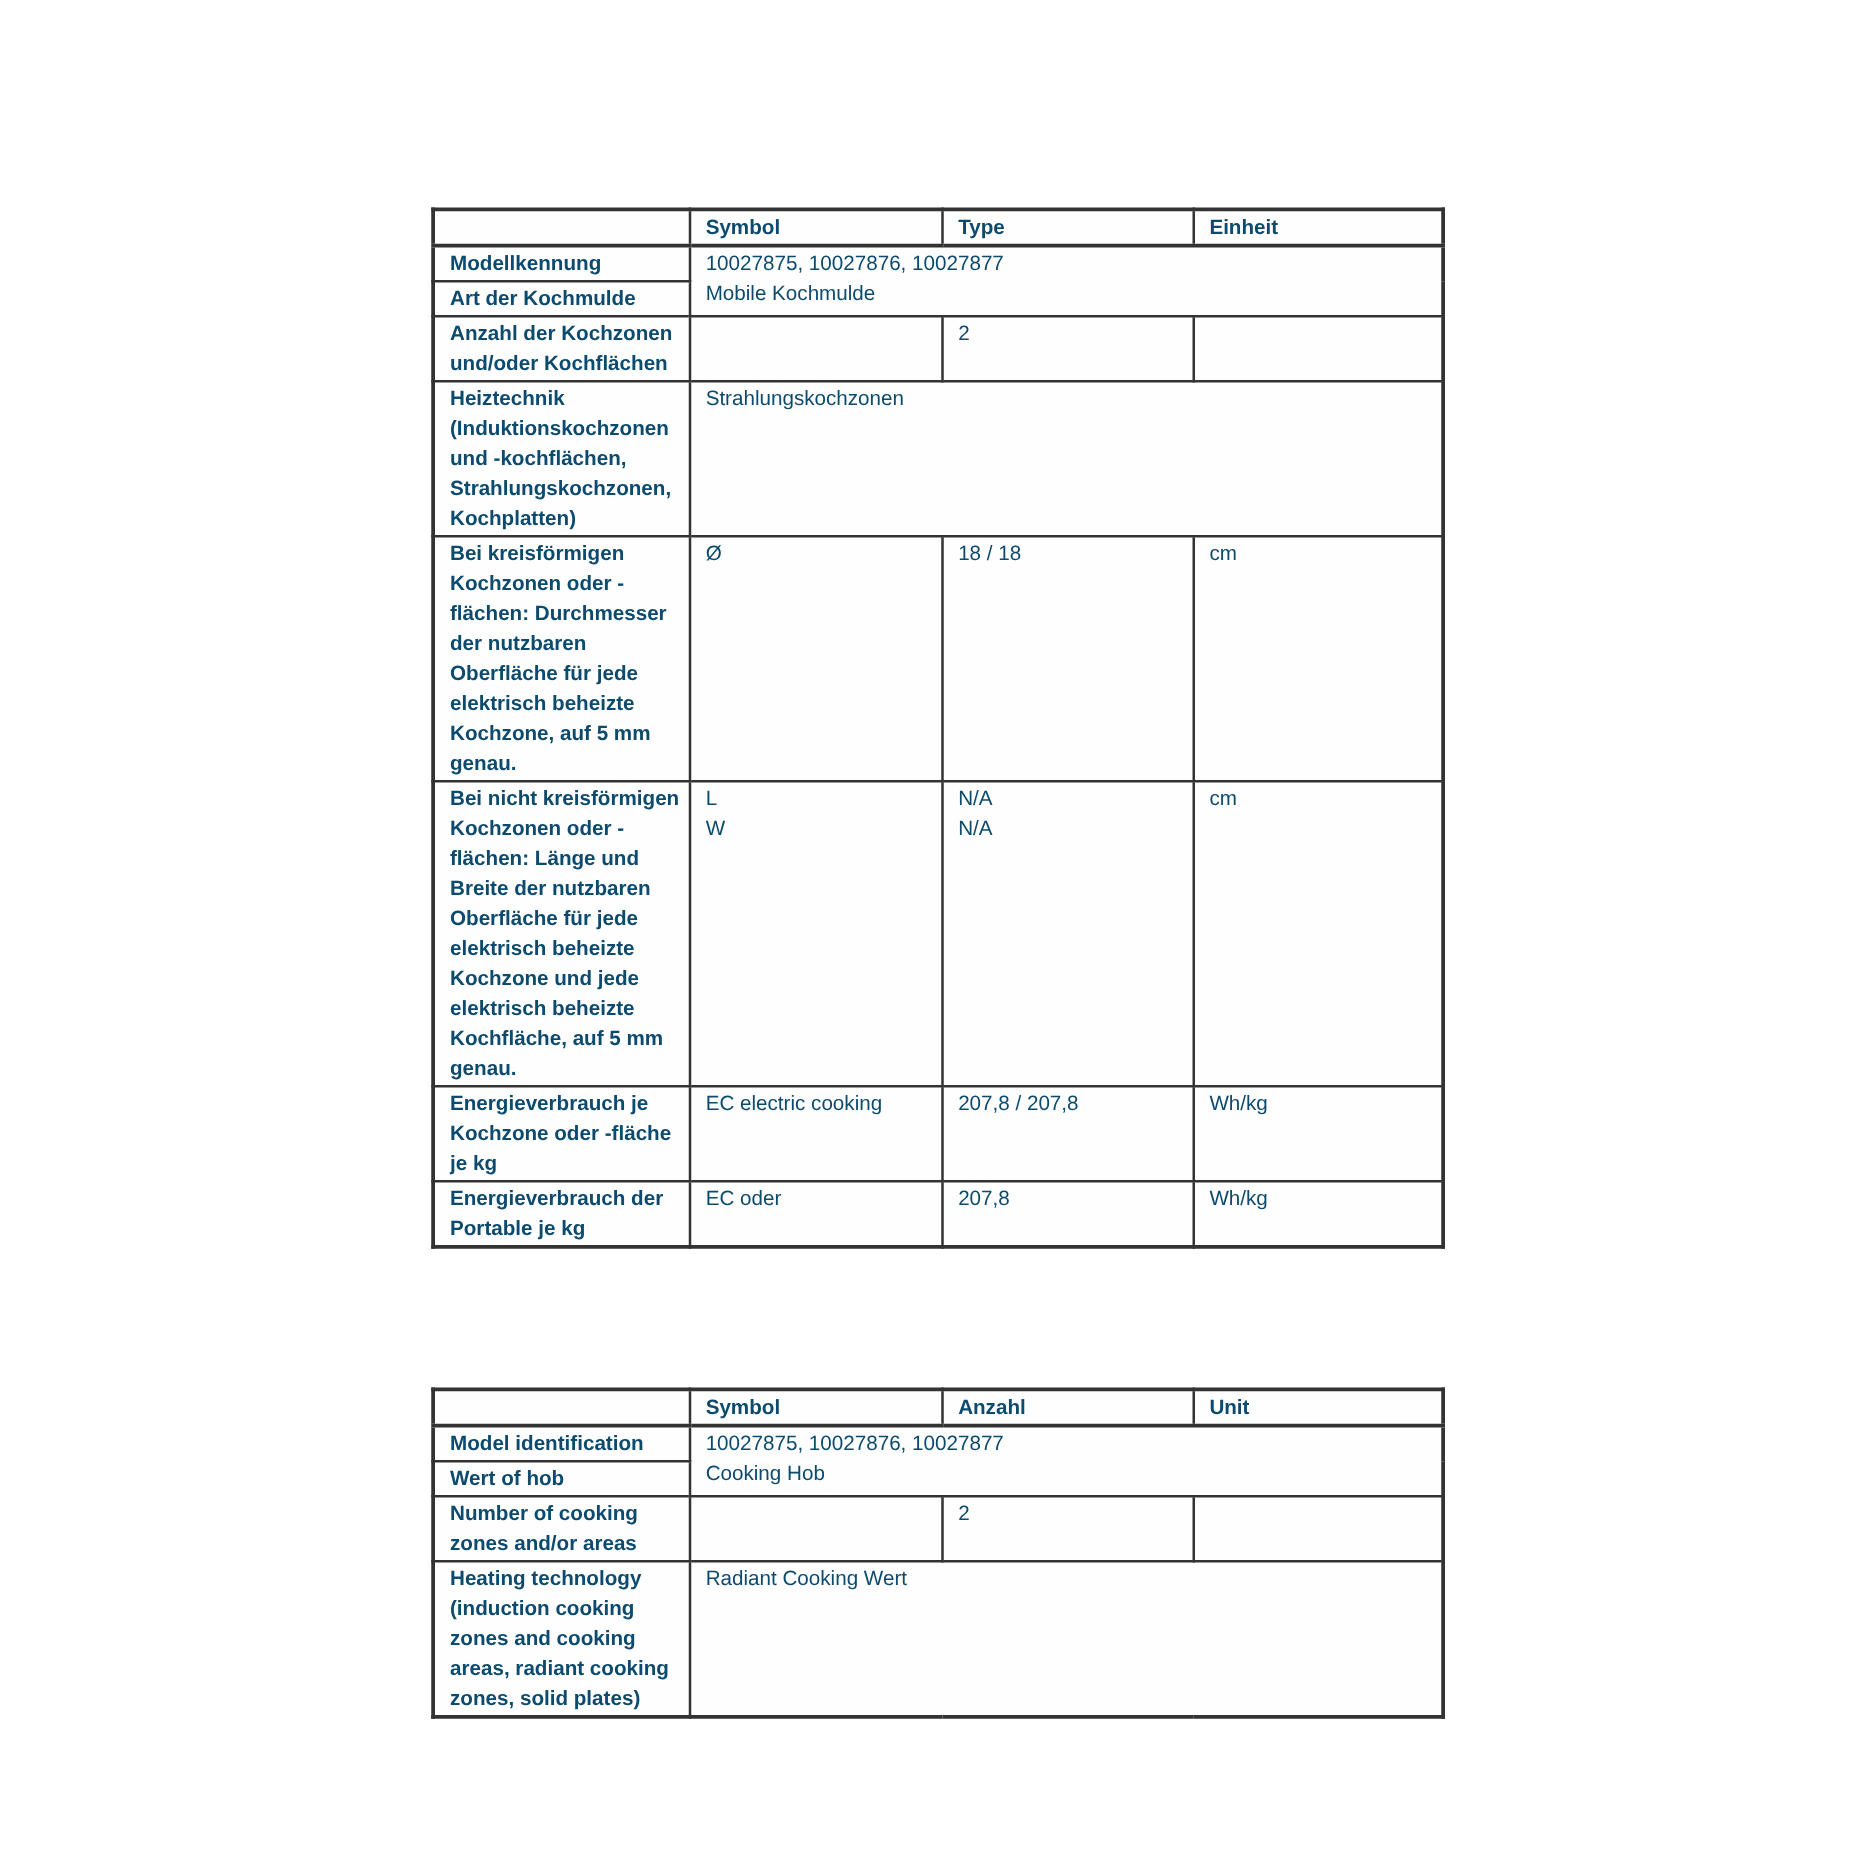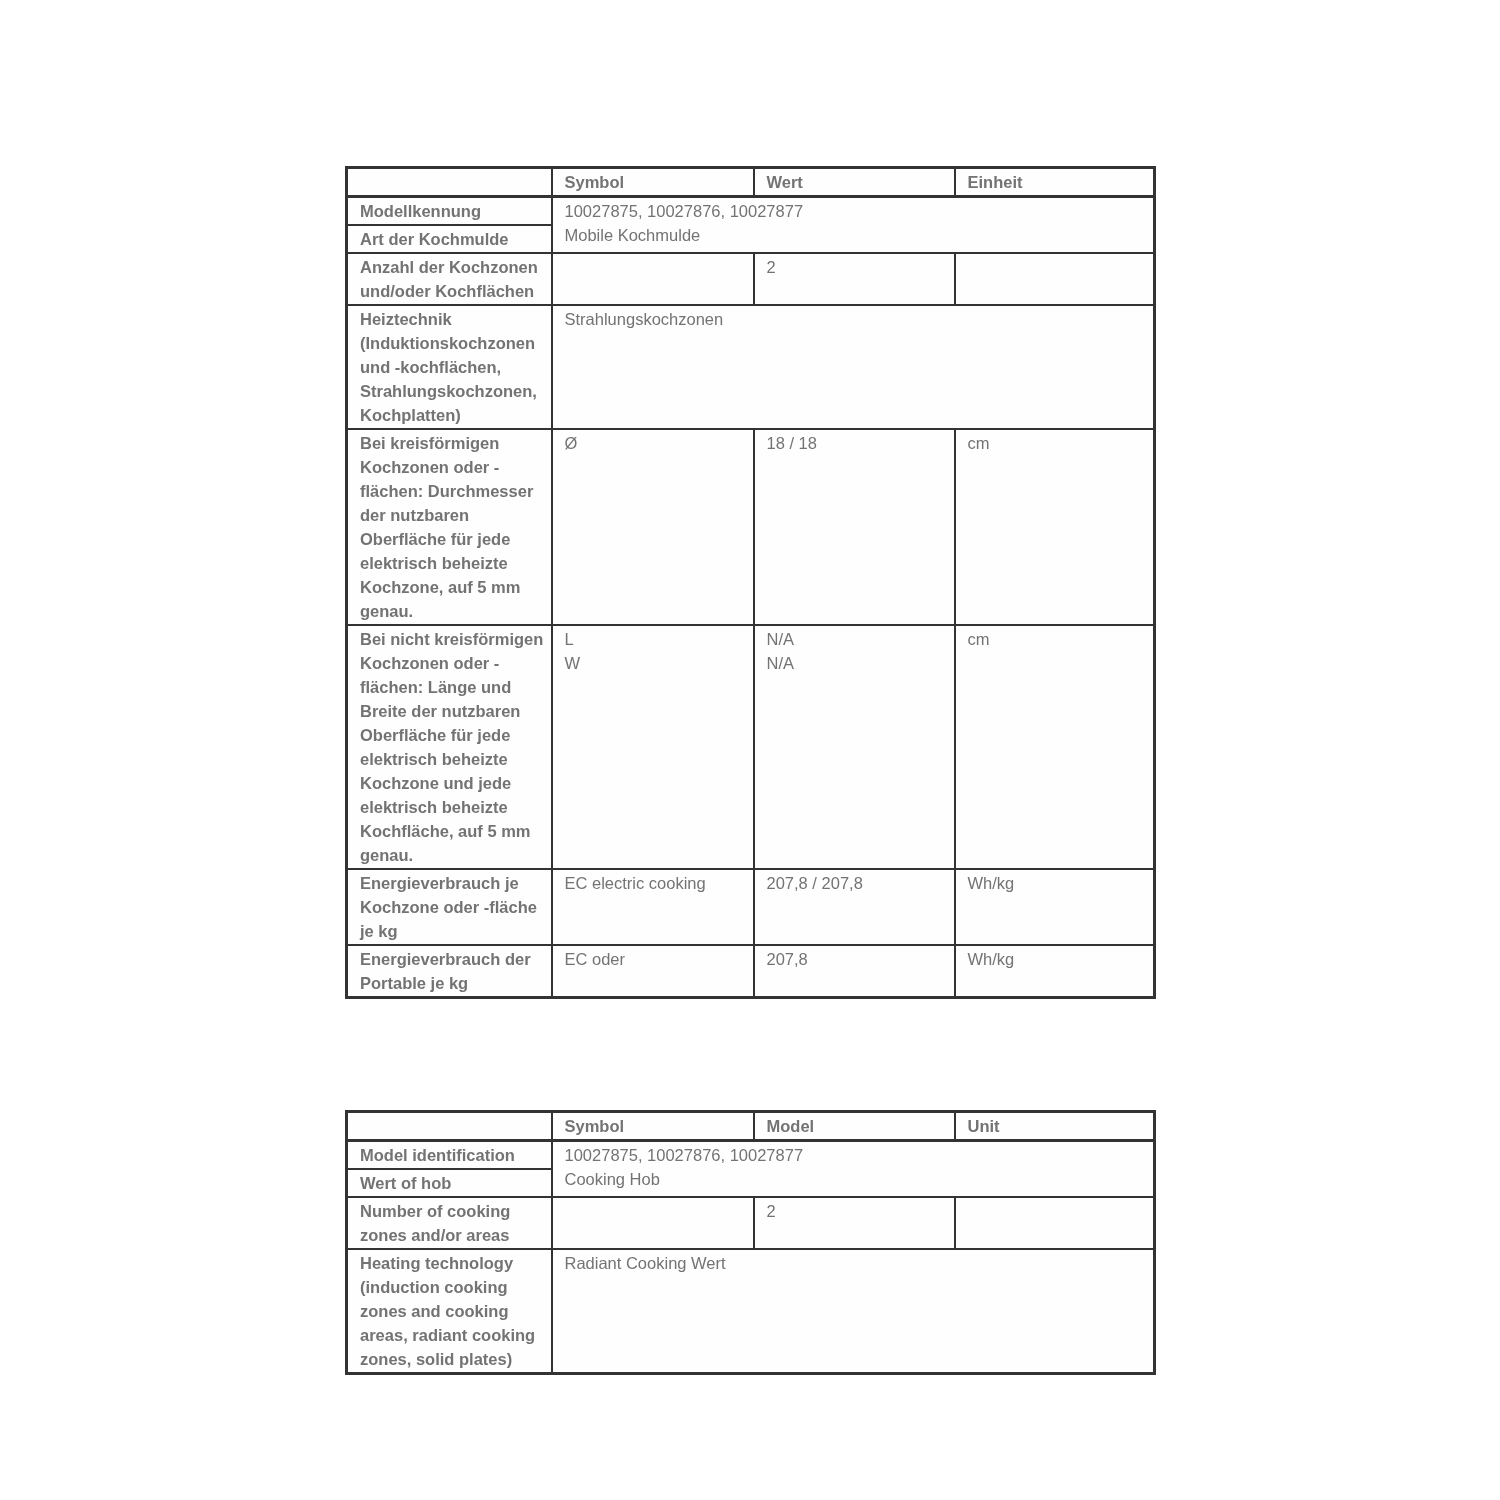--- a/index.html
+++ b/index.html
@@ -6,21 +6,21 @@
     margin: 0;
     padding: 0;
     background: #ffffff;
   }
   #canvas {
     position: relative;
     width: 1344px;
     height: 1500px;
     background: #ffffff;
     font-family: "Liberation Sans", sans-serif;
-    color: #737373;
+    color: #0c4a6e;
   }
   table.spec {
     position: absolute;
     left: 345px;
     border-collapse: collapse;
     table-layout: fixed;
     width: 808px;
     border: 3px solid #333333;
     background: #fefefe;
   }
@@ -57,21 +57,21 @@
     <colgroup>
       <col style="width:205px">
         <col style="width:202px">
         <col style="width:201px">
         <col style="width:200px">
     </colgroup>
     <thead>
       <tr>
         <th></th>
         <th>Symbol</th>
-        <th>Wert</th>
+        <th>Type</th>
         <th>Einheit</th>
       </tr>
     </thead>
     <tbody>
       <tr>
         <td class="label">Modellkennung</td>
         <td colspan="3" rowspan="2">
           <span class="line">10027875, 10027876, 10027877</span>
           <span class="line">Mobile Kochmulde</span>
         </td>
@@ -126,21 +126,21 @@
     <colgroup>
       <col style="width:205px">
         <col style="width:202px">
         <col style="width:201px">
         <col style="width:200px">
     </colgroup>
     <thead>
       <tr>
         <th></th>
         <th>Symbol</th>
-        <th>Model</th>
+        <th>Anzahl</th>
         <th>Unit</th>
       </tr>
     </thead>
     <tbody>
       <tr>
         <td class="label">Model identification</td>
         <td colspan="3" rowspan="2">
           <span class="line">10027875, 10027876, 10027877</span>
           <span class="line">Cooking Hob</span>
         </td>

